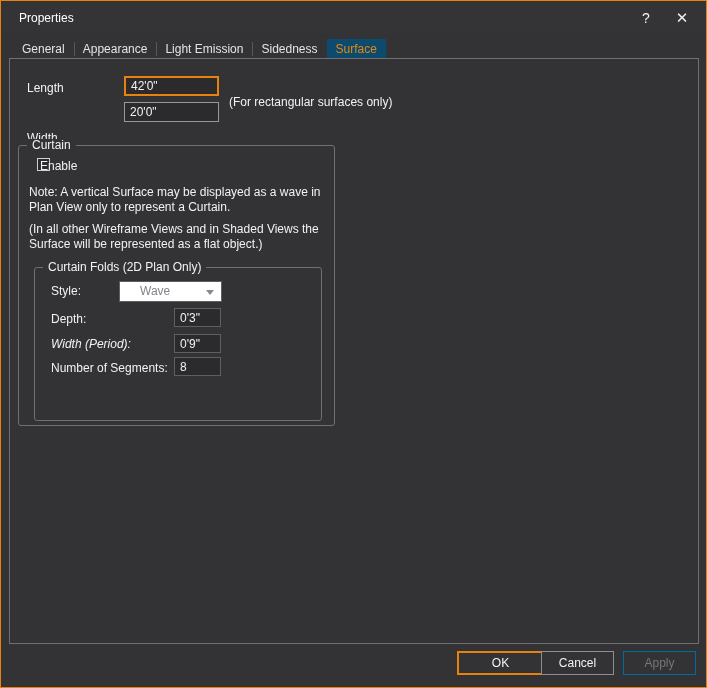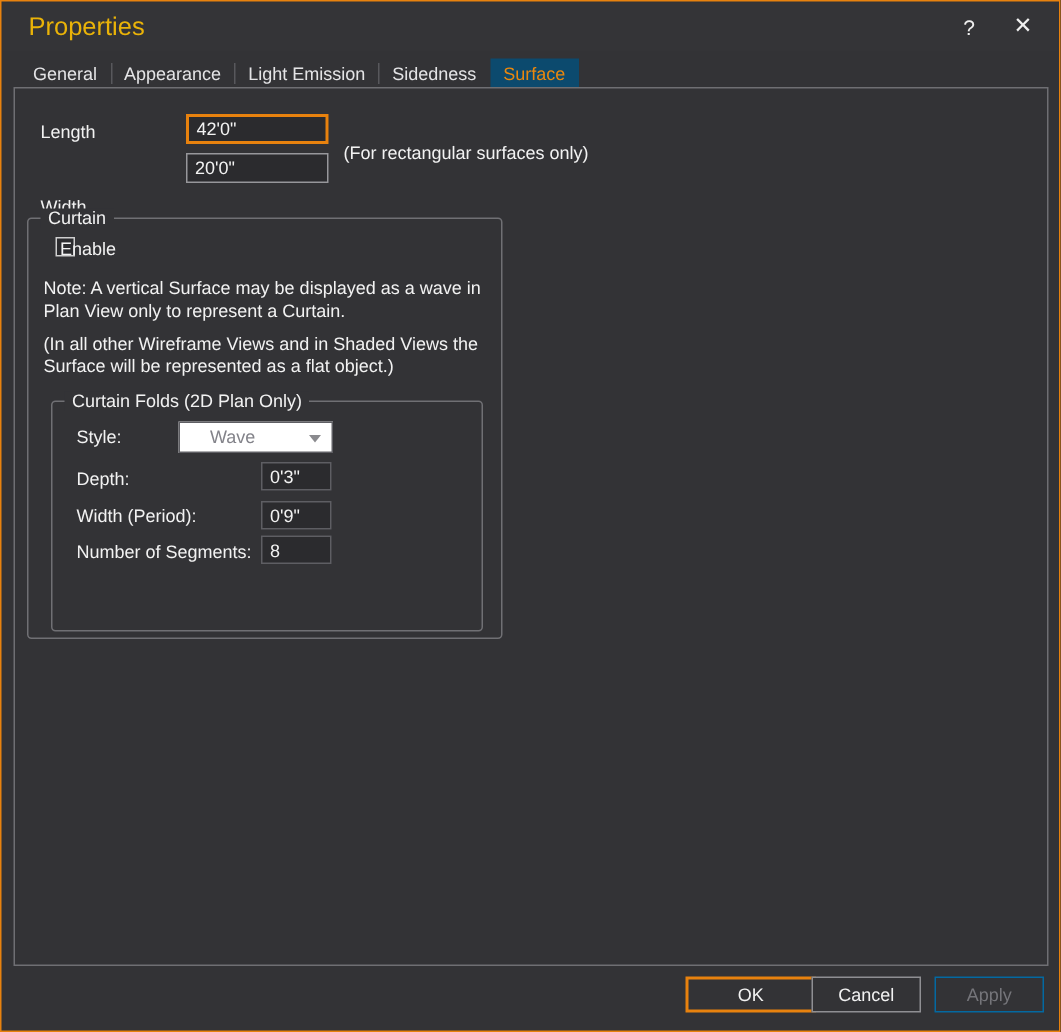--- a/index.html
+++ b/index.html
@@ -6,21 +6,21 @@
   html,body { width: 707px; height: 688px; background:#1e1e1e; }
   body { font-family: "Liberation Sans", "DejaVu Sans", sans-serif; font-size: 12px; color:#F2F2F2; }
 
   .window {
     position: absolute; left:0; top:0; width:707px; height:688px;
     background:#333336; border:1px solid #E8820E; overflow:hidden;
   }
 
   
   .titlebar { position:absolute; left:1px; top:1px; right:1px; height:32px; background:#343437; }
-  .titlebar .title { position:absolute; left:17px; top:0; line-height:32px; font-size:17px; color:#eab308; }
+  .titlebar .title { position:absolute; left:17px; top:0; line-height:32px; font-size:12px; color:#ffffff; }
   .tb-btn { position:absolute; top:0; width:30px; height:32px; text-align:center; line-height:32px;
             color:#F0F0F0; font-size:14px; cursor:default; }
   .tb-help  { right:44px; }
   .tb-close { right:8px; font-size:15px; }
 
   
   .tabs { position:absolute; left:12px; top:38px; height:20px; display:flex; align-items:stretch;justify-content:space-between; }
   .tab { padding:0 9px; line-height:20px; color:#E4E4E6; position:relative; }
   .tab + .tab::before { content:""; position:absolute; left:0; top:3px; bottom:3px; width:1px; background:#58585C; }
   .tab.active { background:#0c4a6e; color:#E8870E; }
@@ -105,21 +105,21 @@
 
   <span class="lbl" style="left:50px; top:283px;">Style:</span>
   <div class="dropdown" style="left:118px; top:280px; width:103px; height:21px;">
     <span>Wave</span>
     <span class="dd-arrow"></span>
   </div>
 
   <span class="lbl" style="left:50px; top:311px;">Depth:</span>
   <input class="field field-disabled" style="left: 173px; top: 307px; width: 47px; height: 19px;" value="0'3&quot;">
 
-  <span class="lbl" style="left:50px; top:336px;">Width (Period):</span>
+  <span class="lbl" style="left:50px; top:336px;font-style:italic;">Width (Period):</span>
   <input class="field field-disabled" style="left: 173px; top: 333px; width: 47px; height: 19px;" value="0'9&quot;">
 
   <span class="lbl" style="left:50px; top:360px;">Number of Segments:</span>
   <input class="field field-disabled" style="left: 173px; top: 356px; width: 47px; height: 19px;" value="8">
 
   <button class="btn btn-ok">OK</button>
   <button class="btn btn-cancel">Cancel</button>
   <button class="btn btn-apply">Apply</button>
 
 </div>

